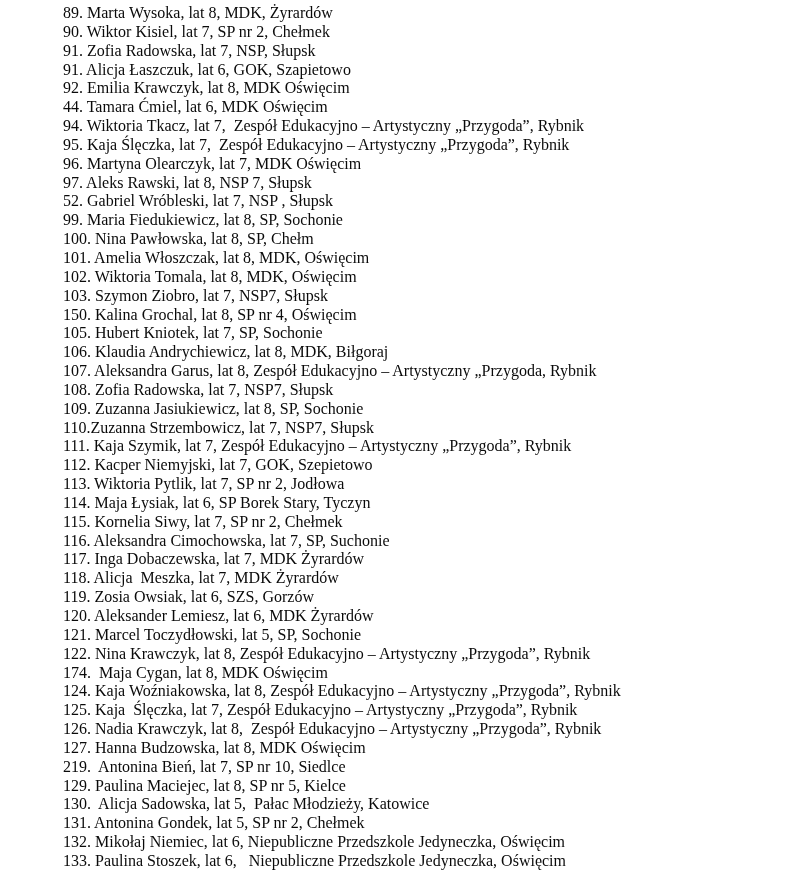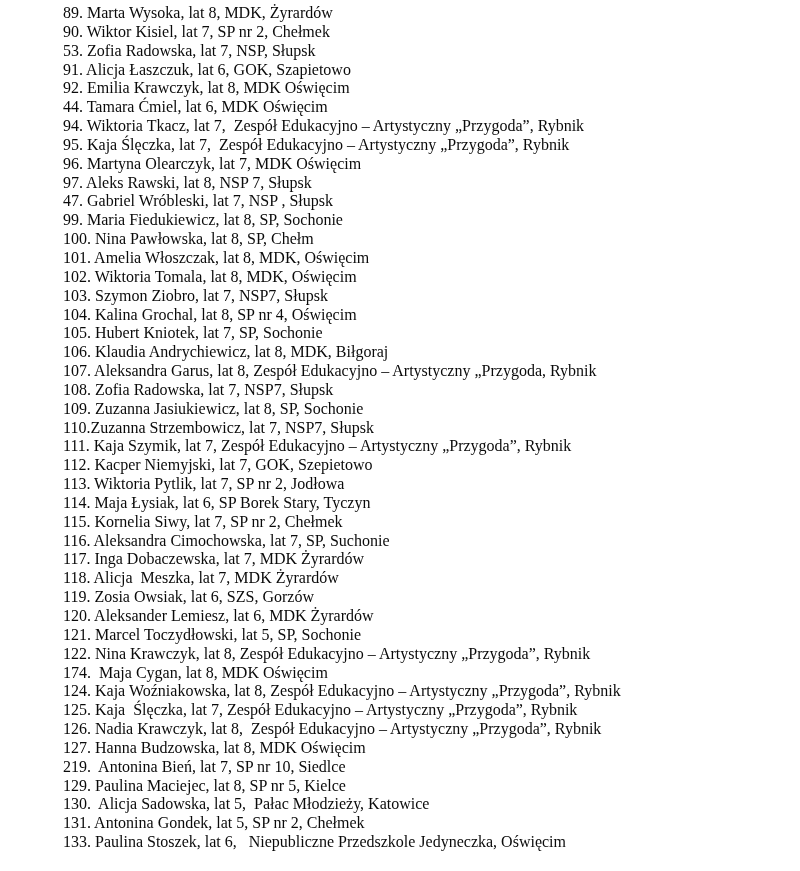--- a/index.html
+++ b/index.html
@@ -28,35 +28,35 @@
     letter-spacing: 0px;
   }
 </style>
 </head>
 <body>
 
 <div class="page">
   <div class="entry-list">
       <div class="line">89. Marta Wysoka, lat 8, MDK, Żyrardów</div>
       <div class="line">90. Wiktor Kisiel, lat 7, SP nr 2, Chełmek</div>
-      <div class="line">53. Zofia Radowska, lat 7, NSP, Słupsk</div>
+      <div class="line">91. Zofia Radowska, lat 7, NSP, Słupsk</div>
       <div class="line">91. Alicja Łaszczuk, lat 6, GOK, Szapietowo</div>
       <div class="line">92. Emilia Krawczyk, lat 8, MDK Oświęcim</div>
       <div class="line">44. Tamara Ćmiel, lat 6, MDK Oświęcim</div>
       <div class="line">94. Wiktoria Tkacz, lat 7,  Zespół Edukacyjno – Artystyczny „Przygoda”, Rybnik</div>
       <div class="line">95. Kaja Ślęczka, lat 7,  Zespół Edukacyjno – Artystyczny „Przygoda”, Rybnik</div>
       <div class="line">96. Martyna Olearczyk, lat 7, MDK Oświęcim</div>
       <div class="line">97. Aleks Rawski, lat 8, NSP 7, Słupsk</div>
-      <div class="line">47. Gabriel Wróbleski, lat 7, NSP , Słupsk</div>
+      <div class="line">52. Gabriel Wróbleski, lat 7, NSP , Słupsk</div>
       <div class="line">99. Maria Fiedukiewicz, lat 8, SP, Sochonie</div>
       <div class="line">100. Nina Pawłowska, lat 8, SP, Chełm</div>
       <div class="line">101. Amelia Włoszczak, lat 8, MDK, Oświęcim</div>
       <div class="line">102. Wiktoria Tomala, lat 8, MDK, Oświęcim</div>
       <div class="line">103. Szymon Ziobro, lat 7, NSP7, Słupsk</div>
-      <div class="line">104. Kalina Grochal, lat 8, SP nr 4, Oświęcim</div>
+      <div class="line">150. Kalina Grochal, lat 8, SP nr 4, Oświęcim</div>
       <div class="line">105. Hubert Kniotek, lat 7, SP, Sochonie</div>
       <div class="line">106. Klaudia Andrychiewicz, lat 8, MDK, Biłgoraj</div>
       <div class="line">107. Aleksandra Garus, lat 8, Zespół Edukacyjno – Artystyczny „Przygoda, Rybnik</div>
       <div class="line">108. Zofia Radowska, lat 7, NSP7, Słupsk</div>
       <div class="line">109. Zuzanna Jasiukiewicz, lat 8, SP, Sochonie</div>
       <div class="line">110.Zuzanna Strzembowicz, lat 7, NSP7, Słupsk</div>
       <div class="line">111. Kaja Szymik, lat 7, Zespół Edukacyjno – Artystyczny „Przygoda”, Rybnik</div>
       <div class="line">112. Kacper Niemyjski, lat 7, GOK, Szepietowo</div>
       <div class="line">113. Wiktoria Pytlik, lat 7, SP nr 2, Jodłowa</div>
       <div class="line">114. Maja Łysiak, lat 6, SP Borek Stary, Tyczyn</div>
@@ -70,15 +70,16 @@
       <div class="line">122. Nina Krawczyk, lat 8, Zespół Edukacyjno – Artystyczny „Przygoda”, Rybnik</div>
       <div class="line">174.  Maja Cygan, lat 8, MDK Oświęcim</div>
       <div class="line">124. Kaja Woźniakowska, lat 8, Zespół Edukacyjno – Artystyczny „Przygoda”, Rybnik</div>
       <div class="line">125. Kaja  Ślęczka, lat 7, Zespół Edukacyjno – Artystyczny „Przygoda”, Rybnik</div>
       <div class="line">126. Nadia Krawczyk, lat 8,  Zespół Edukacyjno – Artystyczny „Przygoda”, Rybnik</div>
       <div class="line">127. Hanna Budzowska, lat 8, MDK Oświęcim</div>
       <div class="line">219.  Antonina Bień, lat 7, SP nr 10, Siedlce</div>
       <div class="line">129. Paulina Maciejec, lat 8, SP nr 5, Kielce</div>
       <div class="line">130.  Alicja Sadowska, lat 5,  Pałac Młodzieży, Katowice</div>
       <div class="line">131. Antonina Gondek, lat 5, SP nr 2, Chełmek</div>
+      <div class="line">132. Mikołaj Niemiec, lat 6, Niepubliczne Przedszkole Jedyneczka, Oświęcim</div>
       <div class="line">133. Paulina Stoszek, lat 6,   Niepubliczne Przedszkole Jedyneczka, Oświęcim</div>
     </div>
 </div>
 
 </body></html>

